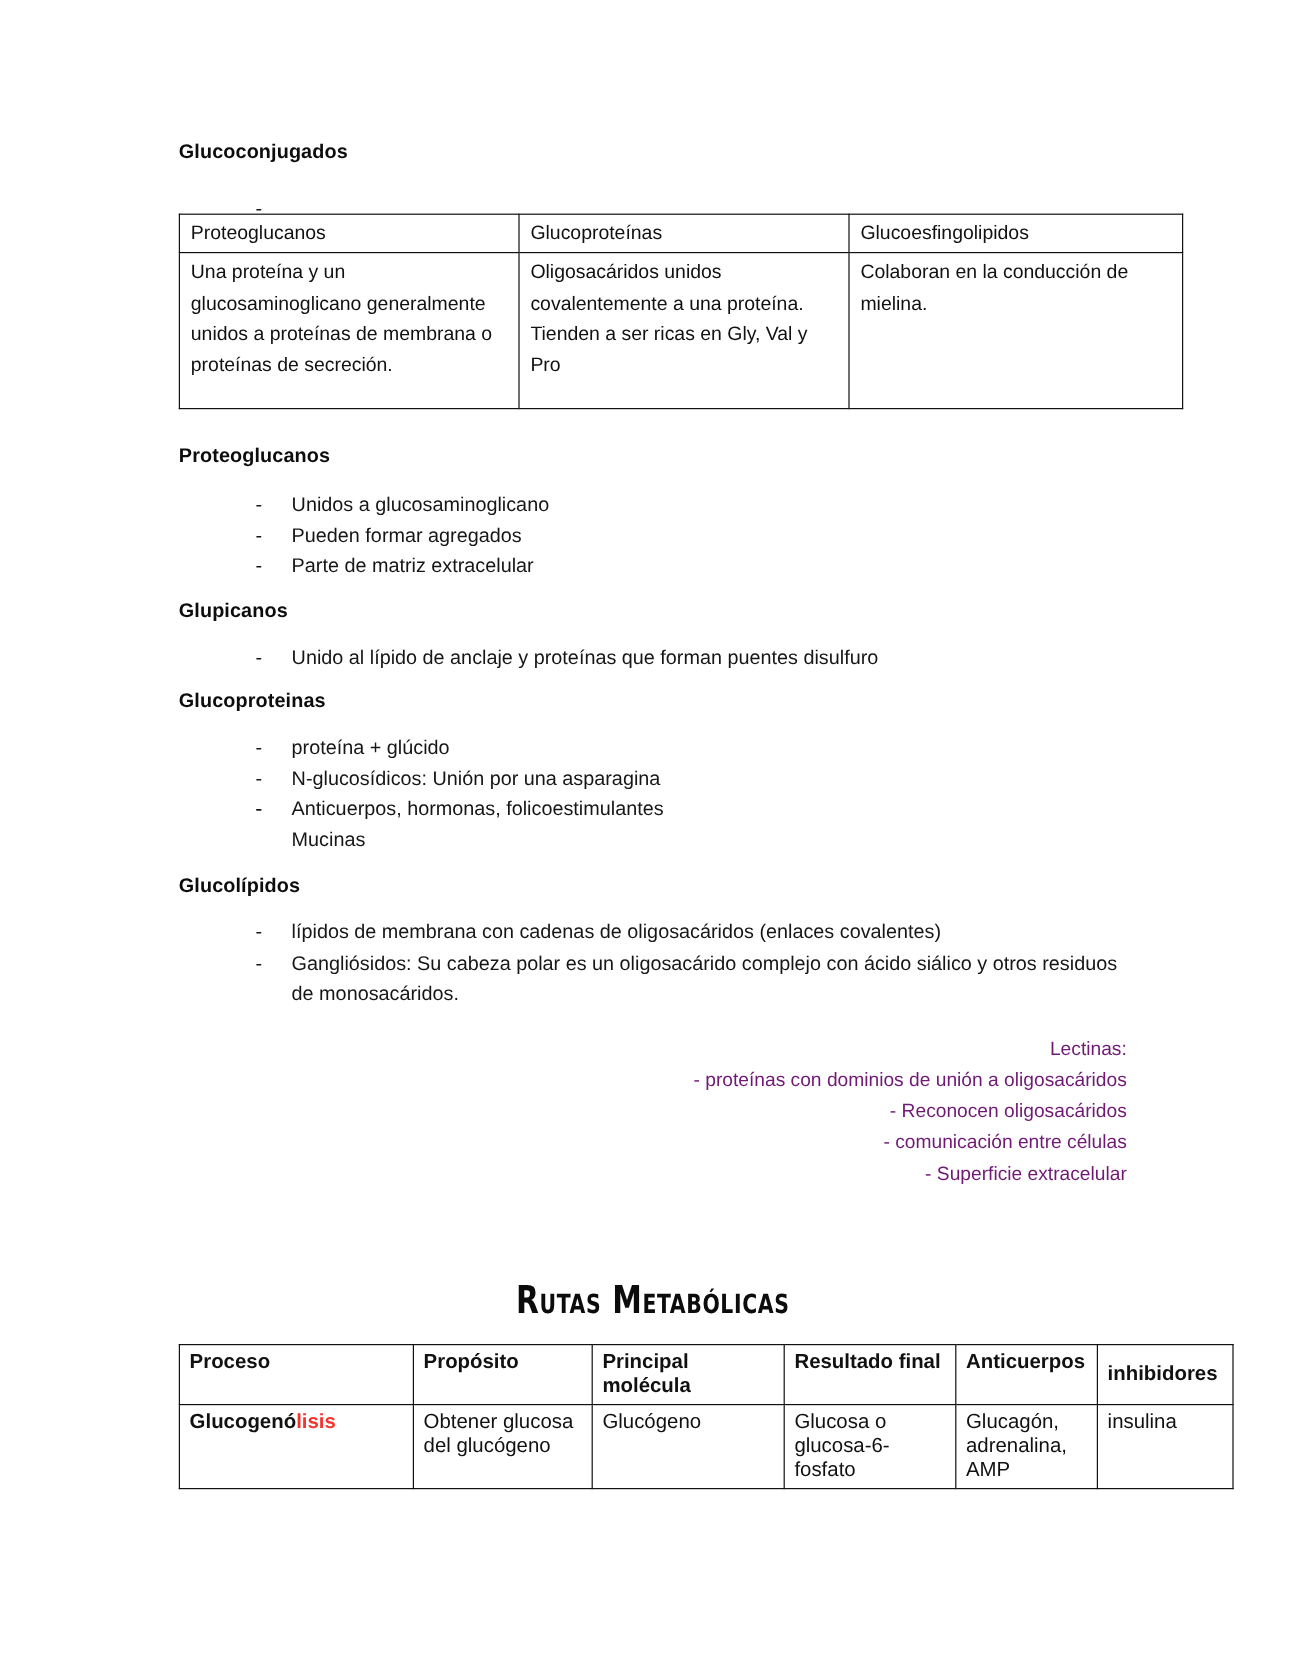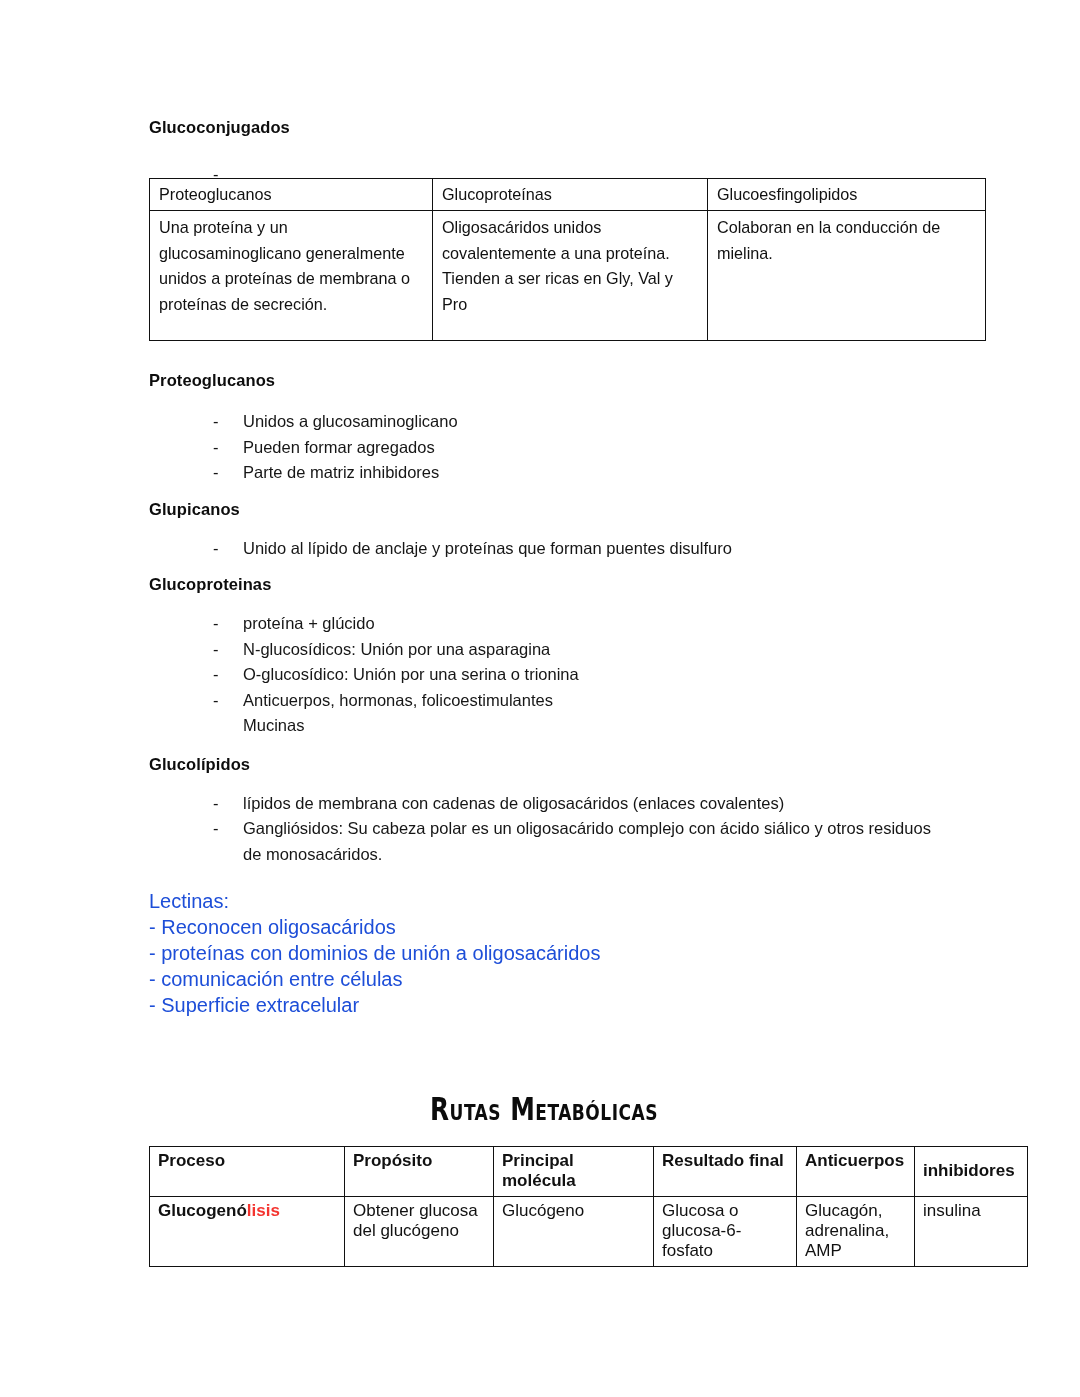--- a/index.html
+++ b/index.html
@@ -57,23 +57,24 @@
     left: 64px;
     top: 0;
     color: #161616;
   }
   .bullets li .sub-line {
     display: block;
   }
 
   
   .plain-line {
-    font-size: 20px;
+    font-size: 16px;
     line-height: 26px;
-    color: #1d4ed8;
+    color: #701a75;
+    text-align: right;
   }
 
   
   table.doc-table {
     border-collapse: collapse;
     width: 782px;
     table-layout: fixed;
   }
   table.doc-table td, table.doc-table th {
     border: 1.3px solid #111111;
@@ -177,21 +178,21 @@
       <li>
         <span class="dash">-</span>
         <span>Unidos a glucosaminoglicano</span>
       </li>
       <li>
         <span class="dash">-</span>
         <span>Pueden formar agregados</span>
       </li>
       <li>
         <span class="dash">-</span>
-        <span>Parte de matriz inhibidores</span>
+        <span>Parte de matriz extracelular</span>
       </li>
     </ul>
 
     <div class="sp-14"></div>
 
     <div class="h-sec">Glupicanos</div>
     <div class="sp-16"></div>
     <ul class="bullets">
       <li>
         <span class="dash">-</span>
@@ -207,21 +208,20 @@
       <li>
         <span class="dash">-</span>
         <span>proteína + glúcido</span>
       </li>
       <li>
         <span class="dash">-</span>
         <span>N-glucosídicos: Unión por una asparagina</span>
       </li>
       <li>
         <span class="dash">-</span>
-        <span>O-glucosídico: Unión por una serina o trionina</span>
       </li>
       <li>
         <span class="dash">-</span>
         <span>Anticuerpos, hormonas, folicoestimulantes</span>
         <span class="sub-line">Mucinas</span>
       </li>
     </ul>
 
     <div class="sp-16"></div>
 
@@ -234,22 +234,22 @@
       </li>
       <li>
         <span class="dash">-</span>
         <span>Gangliósidos: Su cabeza polar es un oligosacárido complejo con ácido siálico y otros residuos de monosacáridos.</span>
       </li>
     </ul>
 
     <div class="sp-20"></div>
 
     <div class="plain-line">Lectinas:</div>
+    <div class="plain-line">- proteínas con dominios de unión a oligosacáridos</div>
     <div class="plain-line">- Reconocen oligosacáridos</div>
-    <div class="plain-line">- proteínas con dominios de unión a oligosacáridos</div>
     <div class="plain-line">- comunicación entre células</div>
     <div class="plain-line">- Superficie extracelular</div>
 
     <div class="sp-46"></div>
     <div class="sp-26"></div>
 
     <div class="display-title">Rutas Metabólicas</div>
 
     <div class="sp-18"></div>
 

